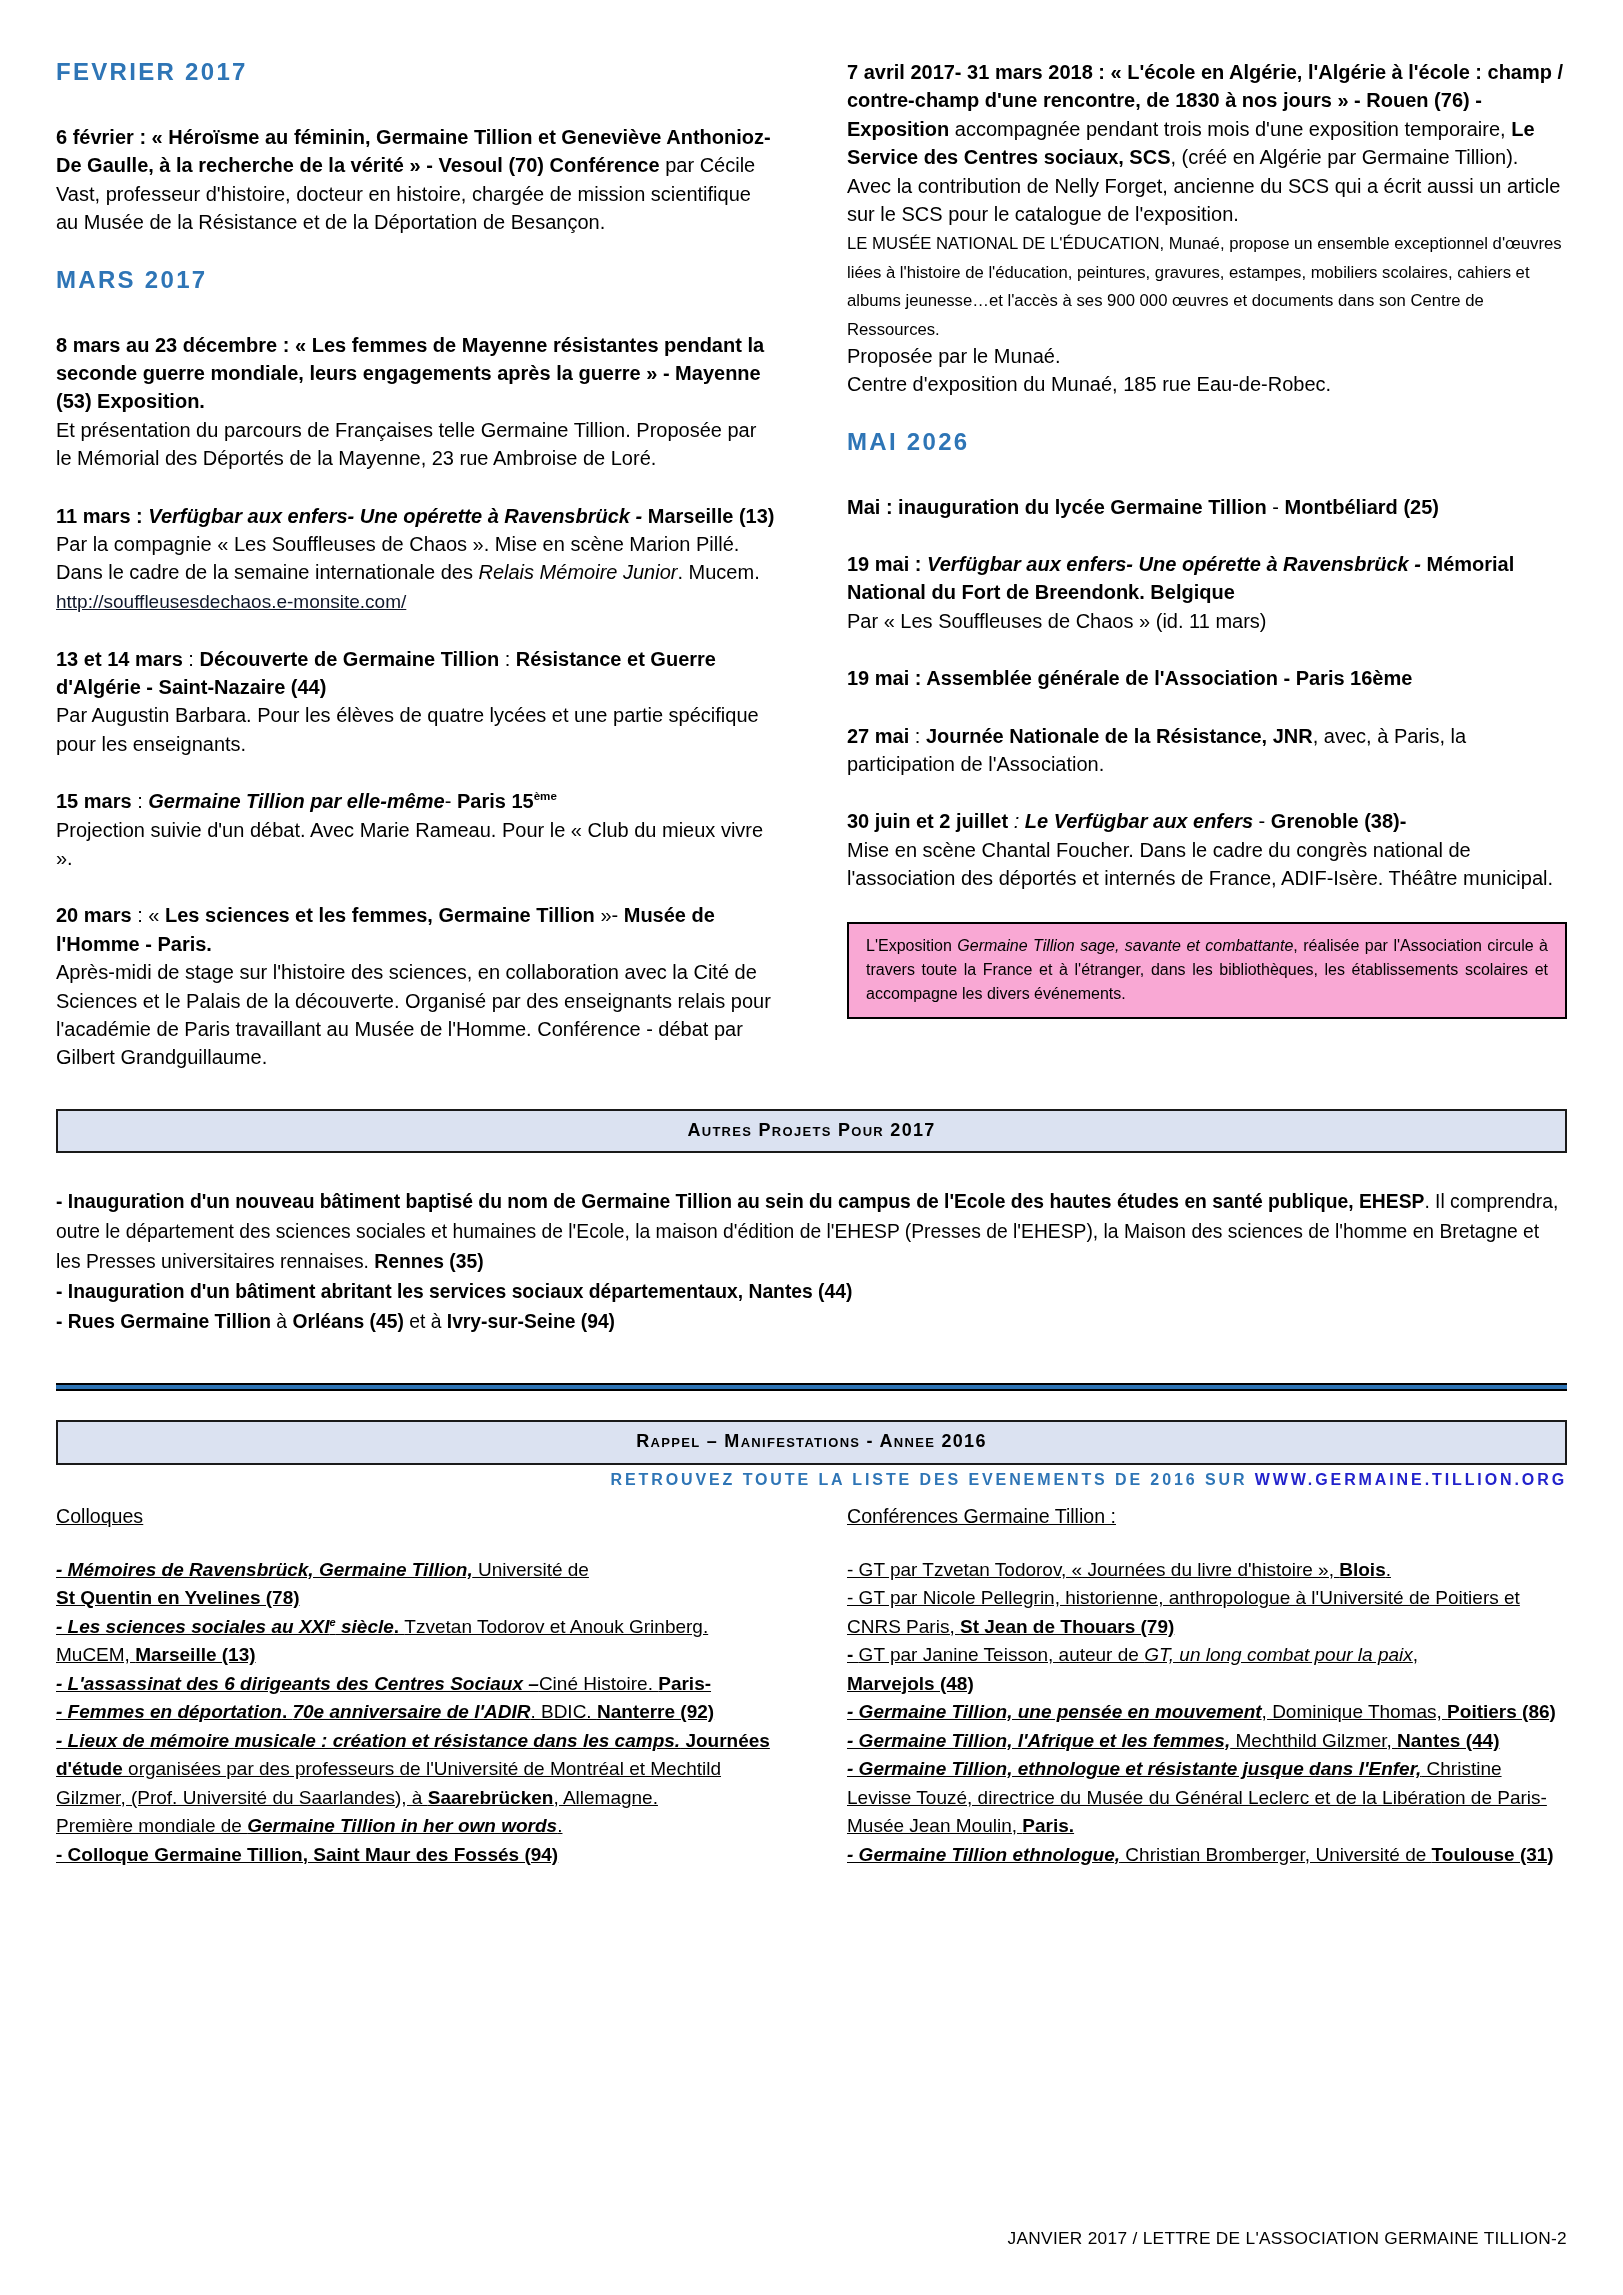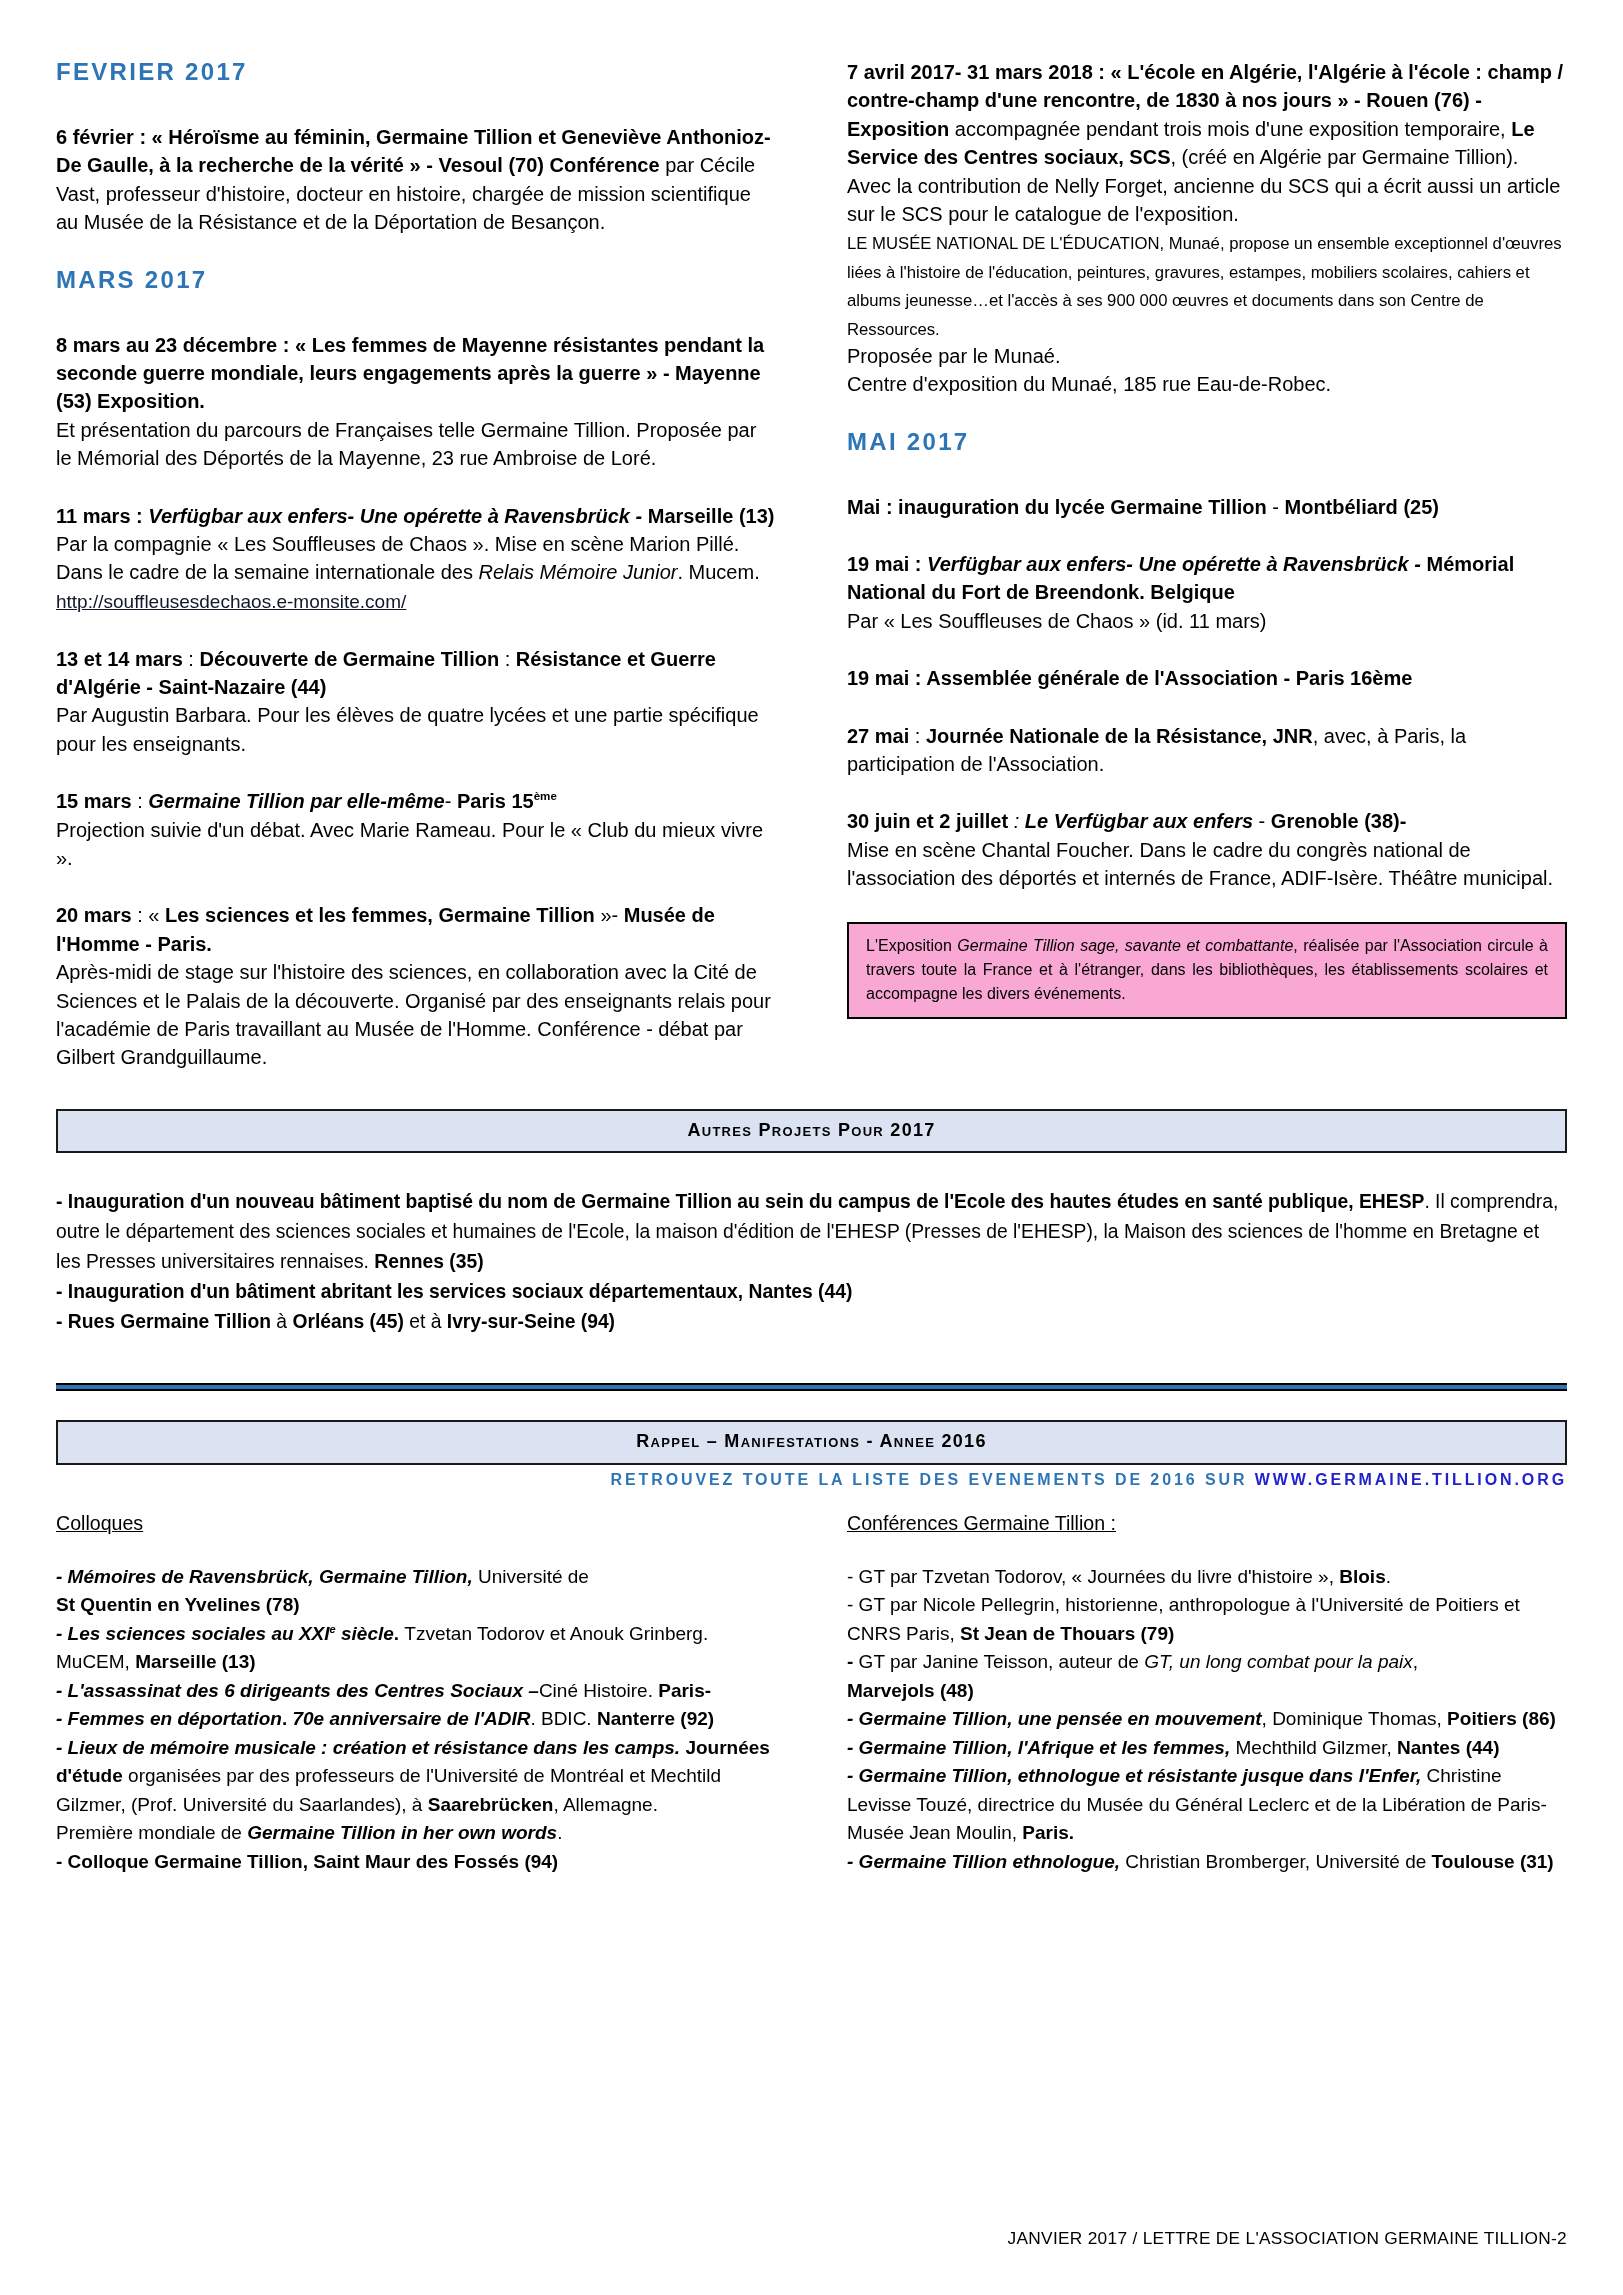--- a/index.html
+++ b/index.html
@@ -41,21 +41,21 @@
     height:7.9px;margin:46px 0 0 0;
     background:linear-gradient(to bottom,#000 0 27%,#2E74B5 27% 73%,#000 73% 100%);
   }
   .banner-rappel{margin-top:29px;}
   .retrouvez{
     text-align:right;margin-top:6.5px;
     font-weight:bold;font-size:16px;letter-spacing:2.9px;
   }
   .rz1{color:#2E75B6;}
   .rz2{color:#2222CC;cursor:pointer;}
-  .bottom-cols{margin-top:23px;}
+  .bottom-cols{margin-top:16px;text-decoration:underline;}
   .colhead{
     font-size:19.6px;text-decoration:underline;margin:0 0 27.5px 0;
   }
   .event2016{font-size:19px;line-height:1.5;margin:0;}
   .footer{
     margin-top:auto;text-align:right;font-size:17.3px;letter-spacing:0.3px;
   }
 </style>
 </head>
 <body>
@@ -72,21 +72,21 @@
         <span><span class="b">11 mars : </span><span class="b i">Verfügbar aux enfers- Une opérette à Ravensbrück - </span><span class="b">Marseille (13)</span><br><span>Par la compagnie « Les Souffleuses de Chaos ». Mise en scène Marion Pillé. Dans le cadre de la semaine internationale des </span><span class="i">Relais Mémoire Junior</span><span>. Mucem.</span></span><br>
         <a class="lnk">http://souffleusesdechaos.e-monsite.com/</a>
       </p>
       <p class="event"><span class="b">13 et 14 mars</span><span> : </span><span class="b">Découverte de Germaine Tillion</span><span> : </span><span class="b">Résistance et Guerre d'Algérie - Saint-Nazaire (44)</span><br><span> Par Augustin Barbara. Pour les élèves de quatre lycées et une partie spécifique pour les enseignants.</span></p>
       <p class="event"><span class="b">15 mars</span><span> : </span><span class="b i">Germaine Tillion par elle-même</span><span>- </span><span class="b">Paris 15</span><span class="b sup">ème</span><br><span>Projection suivie d'un débat. Avec Marie Rameau. Pour le « Club du mieux vivre ».</span></p>
       <p class="event"><span class="b">20 mars</span><span> : « </span><span class="b">Les sciences et les femmes, Germaine Tillion</span><span> »- </span><span class="b">Musée de l'Homme - Paris.</span><br><span>Après-midi de stage sur l'histoire des sciences, en collaboration avec la Cité de Sciences et le Palais de la découverte. Organisé par des enseignants relais pour l'académie de Paris travaillant au Musée de l'Homme. Conférence - débat par Gilbert Grandguillaume.</span></p>
     </div>
 
     <div class="col">
       <p class="event"><span class="b">7 avril 2017- 31 mars 2018 : « L'école en Algérie, l'Algérie à l'école : champ / contre-champ d'une rencontre, de 1830 à nos jours » - Rouen (76) - Exposition</span><span> accompagnée pendant trois mois d'une exposition temporaire, </span><span class="b">Le Service des Centres sociaux, SCS</span><span>, (créé en Algérie par Germaine Tillion).</span><br><span>Avec la contribution de Nelly Forget, ancienne du SCS qui a écrit aussi un article sur le SCS pour le catalogue de l'exposition.</span><br><span class="sm">LE MUSÉE NATIONAL DE L'ÉDUCATION, Munaé, propose un ensemble exceptionnel d'œuvres liées à l'histoire de l'éducation, peintures, gravures, estampes, mobiliers scolaires, cahiers et albums jeunesse…et l'accès à ses 900 000 œuvres et documents dans son Centre de Ressources.</span><br><span>Proposée par le Munaé.</span><br><span>Centre d'exposition du Munaé, 185 rue Eau-de-Robec.</span></p>
-      <h2 class="month gap-top">MAI 2017</h2>
+      <h2 class="month gap-top">MAI 2026</h2>
       <p class="event"><span class="b">Mai : inauguration du lycée Germaine Tillion</span><span> - </span><span class="b">Montbéliard (25)</span></p>
       <p class="event"><span class="b">19 mai : </span><span class="b i">Verfügbar aux enfers- Une opérette à Ravensbrück - </span><span class="b">Mémorial National du Fort de Breendonk. Belgique</span><br><span>Par « Les Souffleuses de Chaos » (id. 11 mars)</span></p>
       <p class="event"><span class="b">19 mai : Assemblée générale de l'Association - Paris 16ème</span></p>
       <p class="event"><span class="b">27 mai</span><span> : </span><span class="b">Journée Nationale de la Résistance, JNR</span><span>, avec, à Paris, la participation de l'Association.</span></p>
       <p class="event"><span class="b">30 juin et 2 juillet</span><span class="i"> : </span><span class="b i">Le Verfügbar aux enfers</span><span> - </span><span class="b">Grenoble (38)-</span><br><span>Mise en scène Chantal Foucher. Dans le cadre du congrès national de l'association des déportés et internés de France, ADIF-Isère. Théâtre municipal.</span></p>
       <div class="expo-box"><span>L'Exposition </span><span class="i">Germaine Tillion sage, savante et combattante</span><span>, réalisée par l'Association circule à travers toute la France et à l'étranger, dans les bibliothèques, les établissements scolaires et accompagne les divers événements.</span></div>
     </div>
   </div>
 
   <div class="banner banner-autres">

